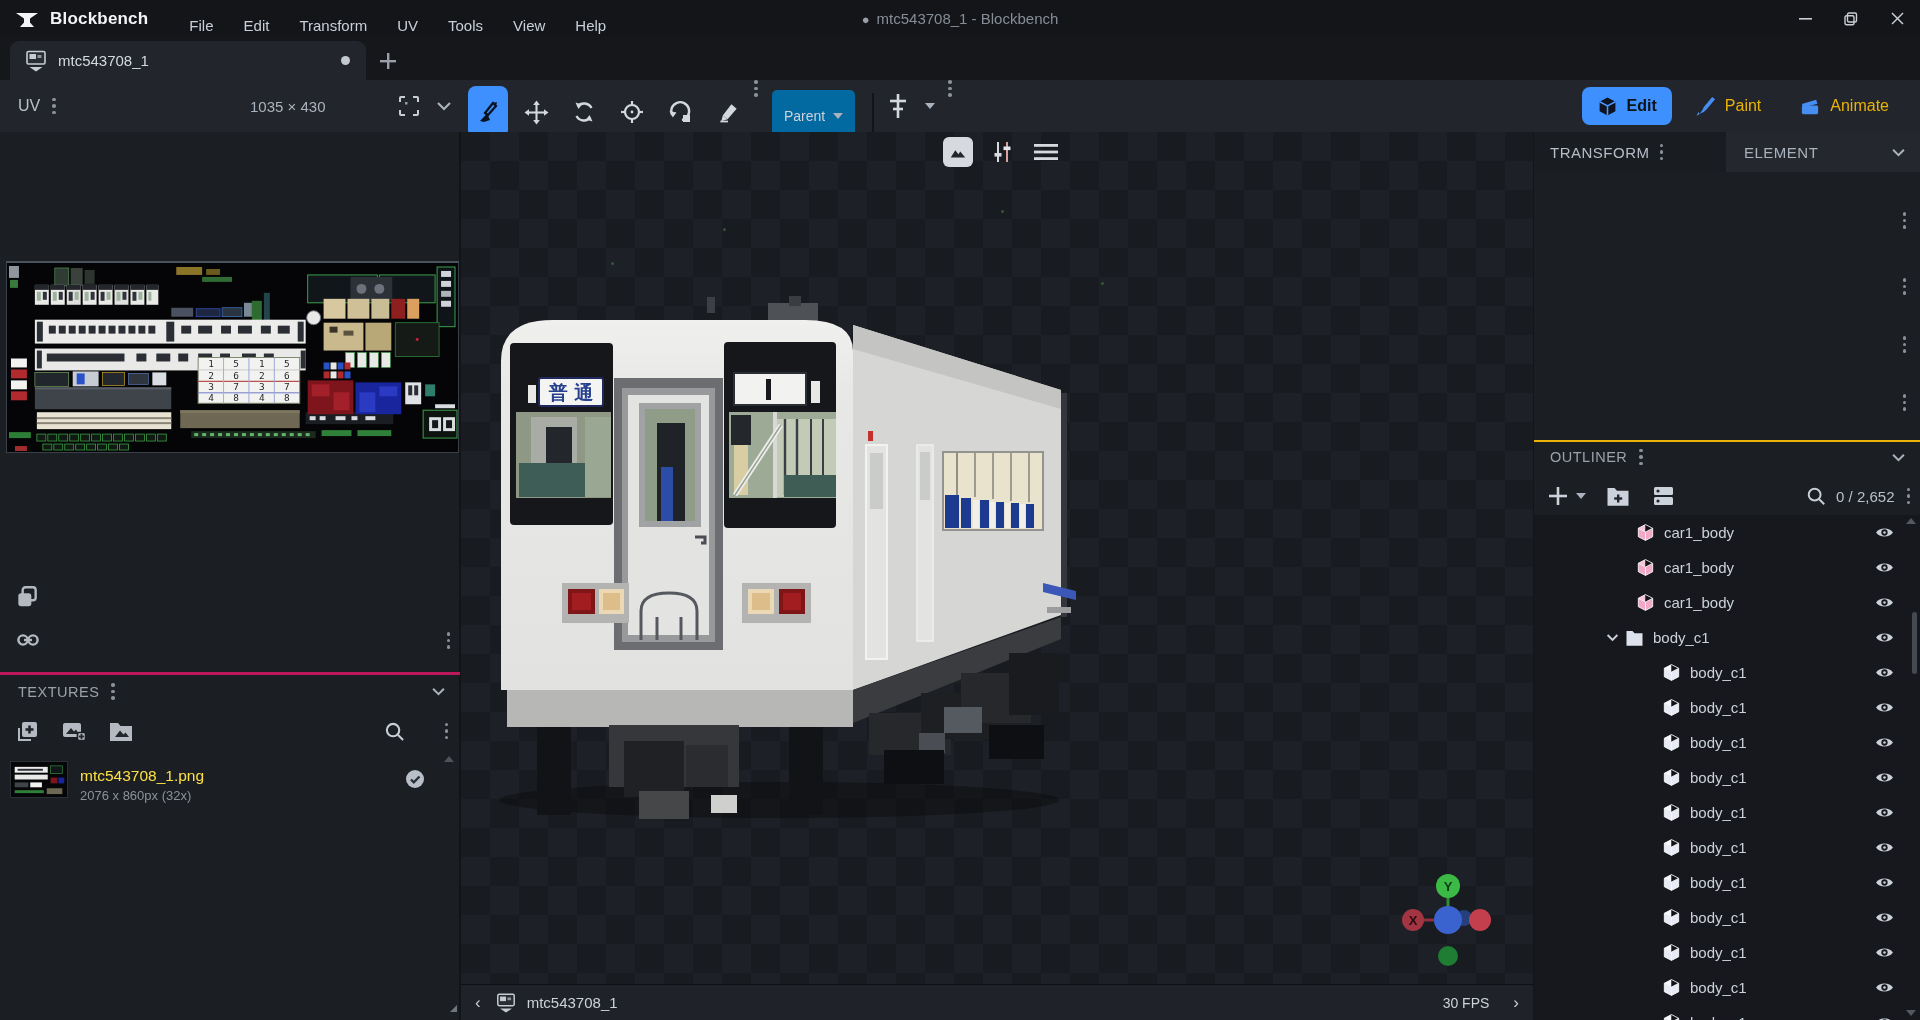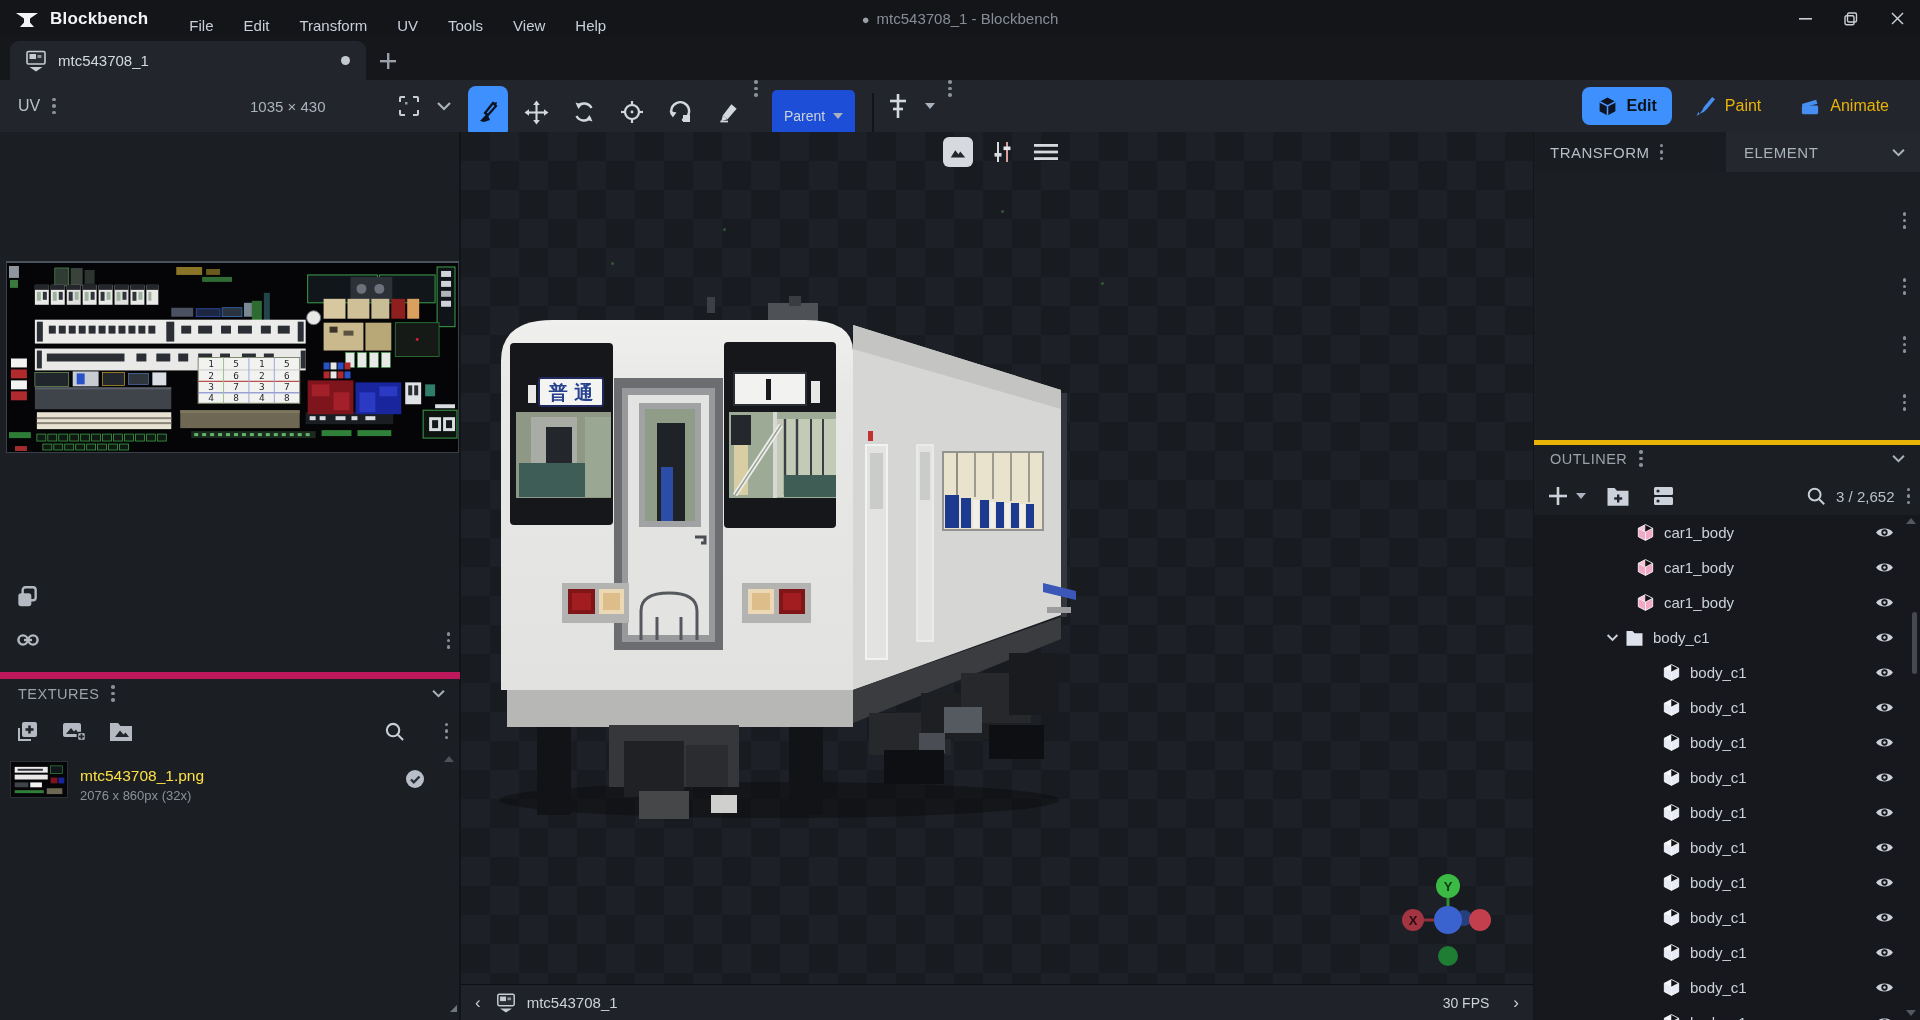--- a/index.html
+++ b/index.html
@@ -34,36 +34,36 @@
   #toolbar { position:absolute; left:0; top:80px; width:1920px; height:52px; background:#22262c; }
   #toolbar .titem { position:absolute; top:0; height:52px; display:flex; align-items:center; }
   #uv-label { left:18px; font-size:16px; color:#b9c0ca; gap:12px; }
   #uv-size { left:250px; font-size:15px; color:#aab2bd; }
   #btn-frame { left:398px; } #chev-uv { left:436px; }
   .toolbtn { width:40px; height:40px; top:6px!important; border-radius:8px; display:flex; align-items:center; justify-content:center; }
   .toolbtn.active { background:#3e90ff; }
   #tool-transform { left:468px; } #tool-move { left:516px; } #tool-rotate { left:564px; }
   #tool-pivot { left:612px; } #tool-rotsq { left:660px; } #tool-marker { left:708px; }
   #kebab-tools { left:754px; }
-  #parent-btn { left:772px; top:10px!important; height:32px; background:#1d4ed8; border-radius:5px; padding:8px 12px;
+  #parent-btn { left:772px; top:10px!important; height:32px; background:#0369a1; border-radius:5px; padding:8px 12px;
     font-size:14px; color:#ccd2da; display:flex; align-items:center; gap:8px; }
   #tb-div { left:872px; top:13px!important; width:2px; height:26px; background:#11141a; }
   #tool-mirror { left:886px; } #caret-mirror { left:925px; } #kebab-mirror { left:948px; }
   .caret { width:0; height:0; border-left:5px solid transparent; border-right:5px solid transparent; border-top:6px solid #aab2bd; }
   #modes { position:absolute; right:16px; top:7px; display:flex; align-items:center; gap:8px; }
   .mode { height:38px; display:flex; align-items:center; gap:9px; padding:0 15px; border-radius:8px; font-size:16px; color:#eab308; }
   .mode.active { background:#3e90ff; color:#0c1219; font-weight:bold; }
 
   
   #left-panel { position:absolute; left:0; top:132px; width:460px; height:888px; background:#1b1e23; border-right:1px solid #101318; }
   #texpreview { position:absolute; left:6px; top:129px; width:453px; height:192px; background:#050507; border:1px solid #394049; border-top:2px solid #4a545f; }
   #icon-copy { position:absolute; left:14px; top:452px; }
   #icon-link { position:absolute; left:14px; top:496px; }
   #kebab-uvpanel { position:absolute; right:9px; top:500px; }
-  #textures-head { position:absolute; left:0; top:540px; width:460px; height:36px; display:flex; align-items:center; border-top:7px solid #be185d; }
+  #textures-head { position:absolute; left:0; top:540px; width:460px; height:36px; display:flex; align-items:center; border-top:3px solid #be185d; }
   #textures-head .ph-label { font-size:14.5px; letter-spacing:.5px; color:#9ba2ac; margin-left:18px; margin-right:12px; }
   #textures-toolbar { position:absolute; left:0; top:582px; width:460px; height:34px; display:flex; align-items:center; gap:22px; padding-left:16px; }
   #textures-toolbar .spacer { flex:1; }
   #tex-item { position:absolute; left:0; top:622px; width:460px; height:50px; display:flex; align-items:center; }
   #tex-thumb { width:58px; height:37px; margin-left:10px; background:#060608; border:1px solid #2c3137; }
   #tex-info { margin-left:12px; flex:1; }
   #tex-name { font-size:15.5px; color:#fde047;margin-top:12px; }
   #tex-meta { font-size:13px; color:#8b919b; margin-top:3px; }
   #tex-check { margin-right:34px; }
   #tex-scrollup { position:absolute; right:5px; top:624px; width:0; height:0;
@@ -89,21 +89,21 @@
   #vp-fps { font-size:14px; color:#ccd2da; margin-right:10px; }
 
   
   #right-panel { position:absolute; left:1534px; top:132px; width:386px; height:888px; background:#1b1e23; }
   #rp-tabs { position:absolute; left:0; top:0; width:386px; height:40px; background:#24282e; display:flex; }
   #rp-tab-transform { width:192px; height:40px; background:#191c21; display:flex; align-items:center; gap:10px;
     padding-left:16px; font-size:15px; letter-spacing:.5px; color:#b7bec8; }
   #rp-tab-element { flex:1; display:flex; align-items:center; font-size:15px; letter-spacing:.5px; color:#a9b1bc; padding-left:18px; }
   #rp-tab-element .chev { margin-left:auto; margin-right:14px; }
   .rp-kebab { position:absolute; right:14px; }
-  #outliner-head { position:absolute; left:0; top:308px; width:386px; height:32px; display:flex; align-items:center; border-top:5px solid #eab308; }
+  #outliner-head { position:absolute; left:0; top:308px; width:386px; height:32px; display:flex; align-items:center; border-top:2px solid #eab308; }
   #outliner-head .ph-label { font-size:14.5px; letter-spacing:.5px; color:#9ba2ac; margin-left:16px; margin-right:12px; }
   #outliner-toolbar { position:absolute; left:0; top:346px; width:386px; height:36px; display:flex; align-items:center; padding-left:14px; }
   #ol-count { font-size:15px; color:#b9c0ca; margin-left:10px; }
   #outliner-list { position:absolute; left:0; top:383px; width:386px; height:505px; background:#16181d; overflow:hidden; }
   .ol-row { position:relative; height:35px; display:flex; align-items:center; }
   .ol-row .oicon { margin-right:9px; display:flex; }
   .ol-row .chev { margin-right:6px; display:flex; }
   .ol-label { font-size:15px; color:#ccd2da; flex:1; }
   .ol-row .eye { margin-right:26px; display:flex; }
   #ol-scrollbar { position:absolute; right:3px; top:480px; width:5px; height:62px; border-radius:3px; background:#454a52; }
@@ -931,21 +931,21 @@
             <rect x="2" y="12" width="19" height="8" rx="1.5" fill="#ccd2db"></rect>
             <circle cx="6" cy="16" r="1.6" fill="#22262c"></circle>
           </svg>
       </span>
       <span style="margin-left:auto">
         <svg width="20" height="20" viewBox="0 0 22 22" fill="none" stroke="#c9ced6" stroke-width="2.2">
             <circle cx="9.5" cy="9.5" r="6.5"></circle>
             <line x1="14.5" y1="14.5" x2="20" y2="20"></line>
           </svg>
       </span>
-      <span id="ol-count">3 / 2,652</span>
+      <span id="ol-count">0 / 2,652</span>
       <span class="kebab" style="margin-left:12px; margin-right:10px">
           <i></i>
           <i></i>
           <i></i>
         </span>
     </div>
 
     <div id="outliner-list">
         <div class="ol-row" style="padding-left: 102px;">
           <span class="oicon">

